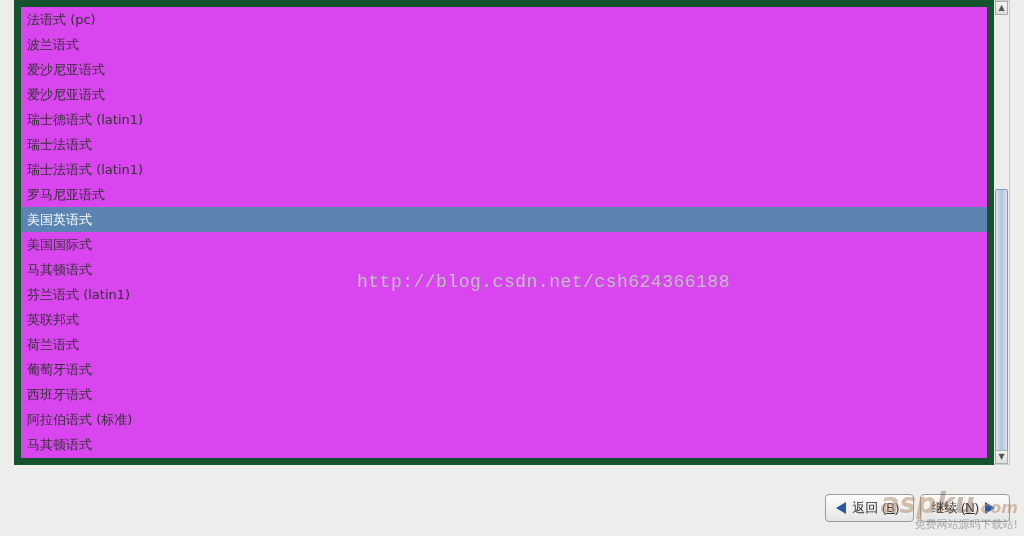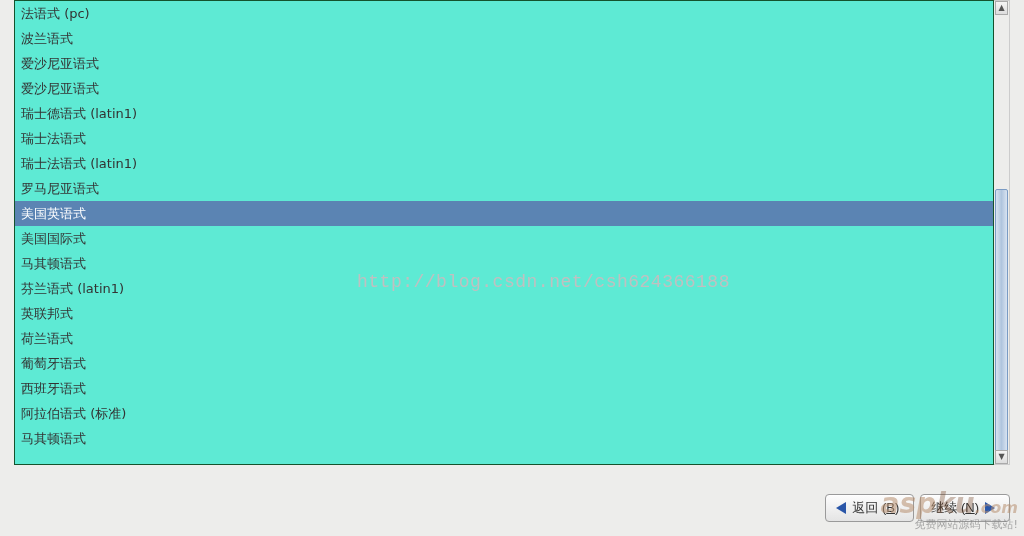--- a/index.html
+++ b/index.html
@@ -15,22 +15,22 @@
     .listbox-container {
       position: absolute;
       left: 14px;
       top: 0;
       right: 14px;
       height: 465px;
       display: flex;
     }
     .listbox {
       flex: 1;
-      background: #5eead4;
-      border: 1px solid #14532d;
+      background: #d946ef;
+      border: 7px solid #14532d;
       overflow-y: auto;
       overflow-x: hidden;
     }
     .list-item {
       padding: 4px 6px;
       line-height: 17px;
       color: #333;
       cursor: pointer;
       white-space: nowrap;
     }

